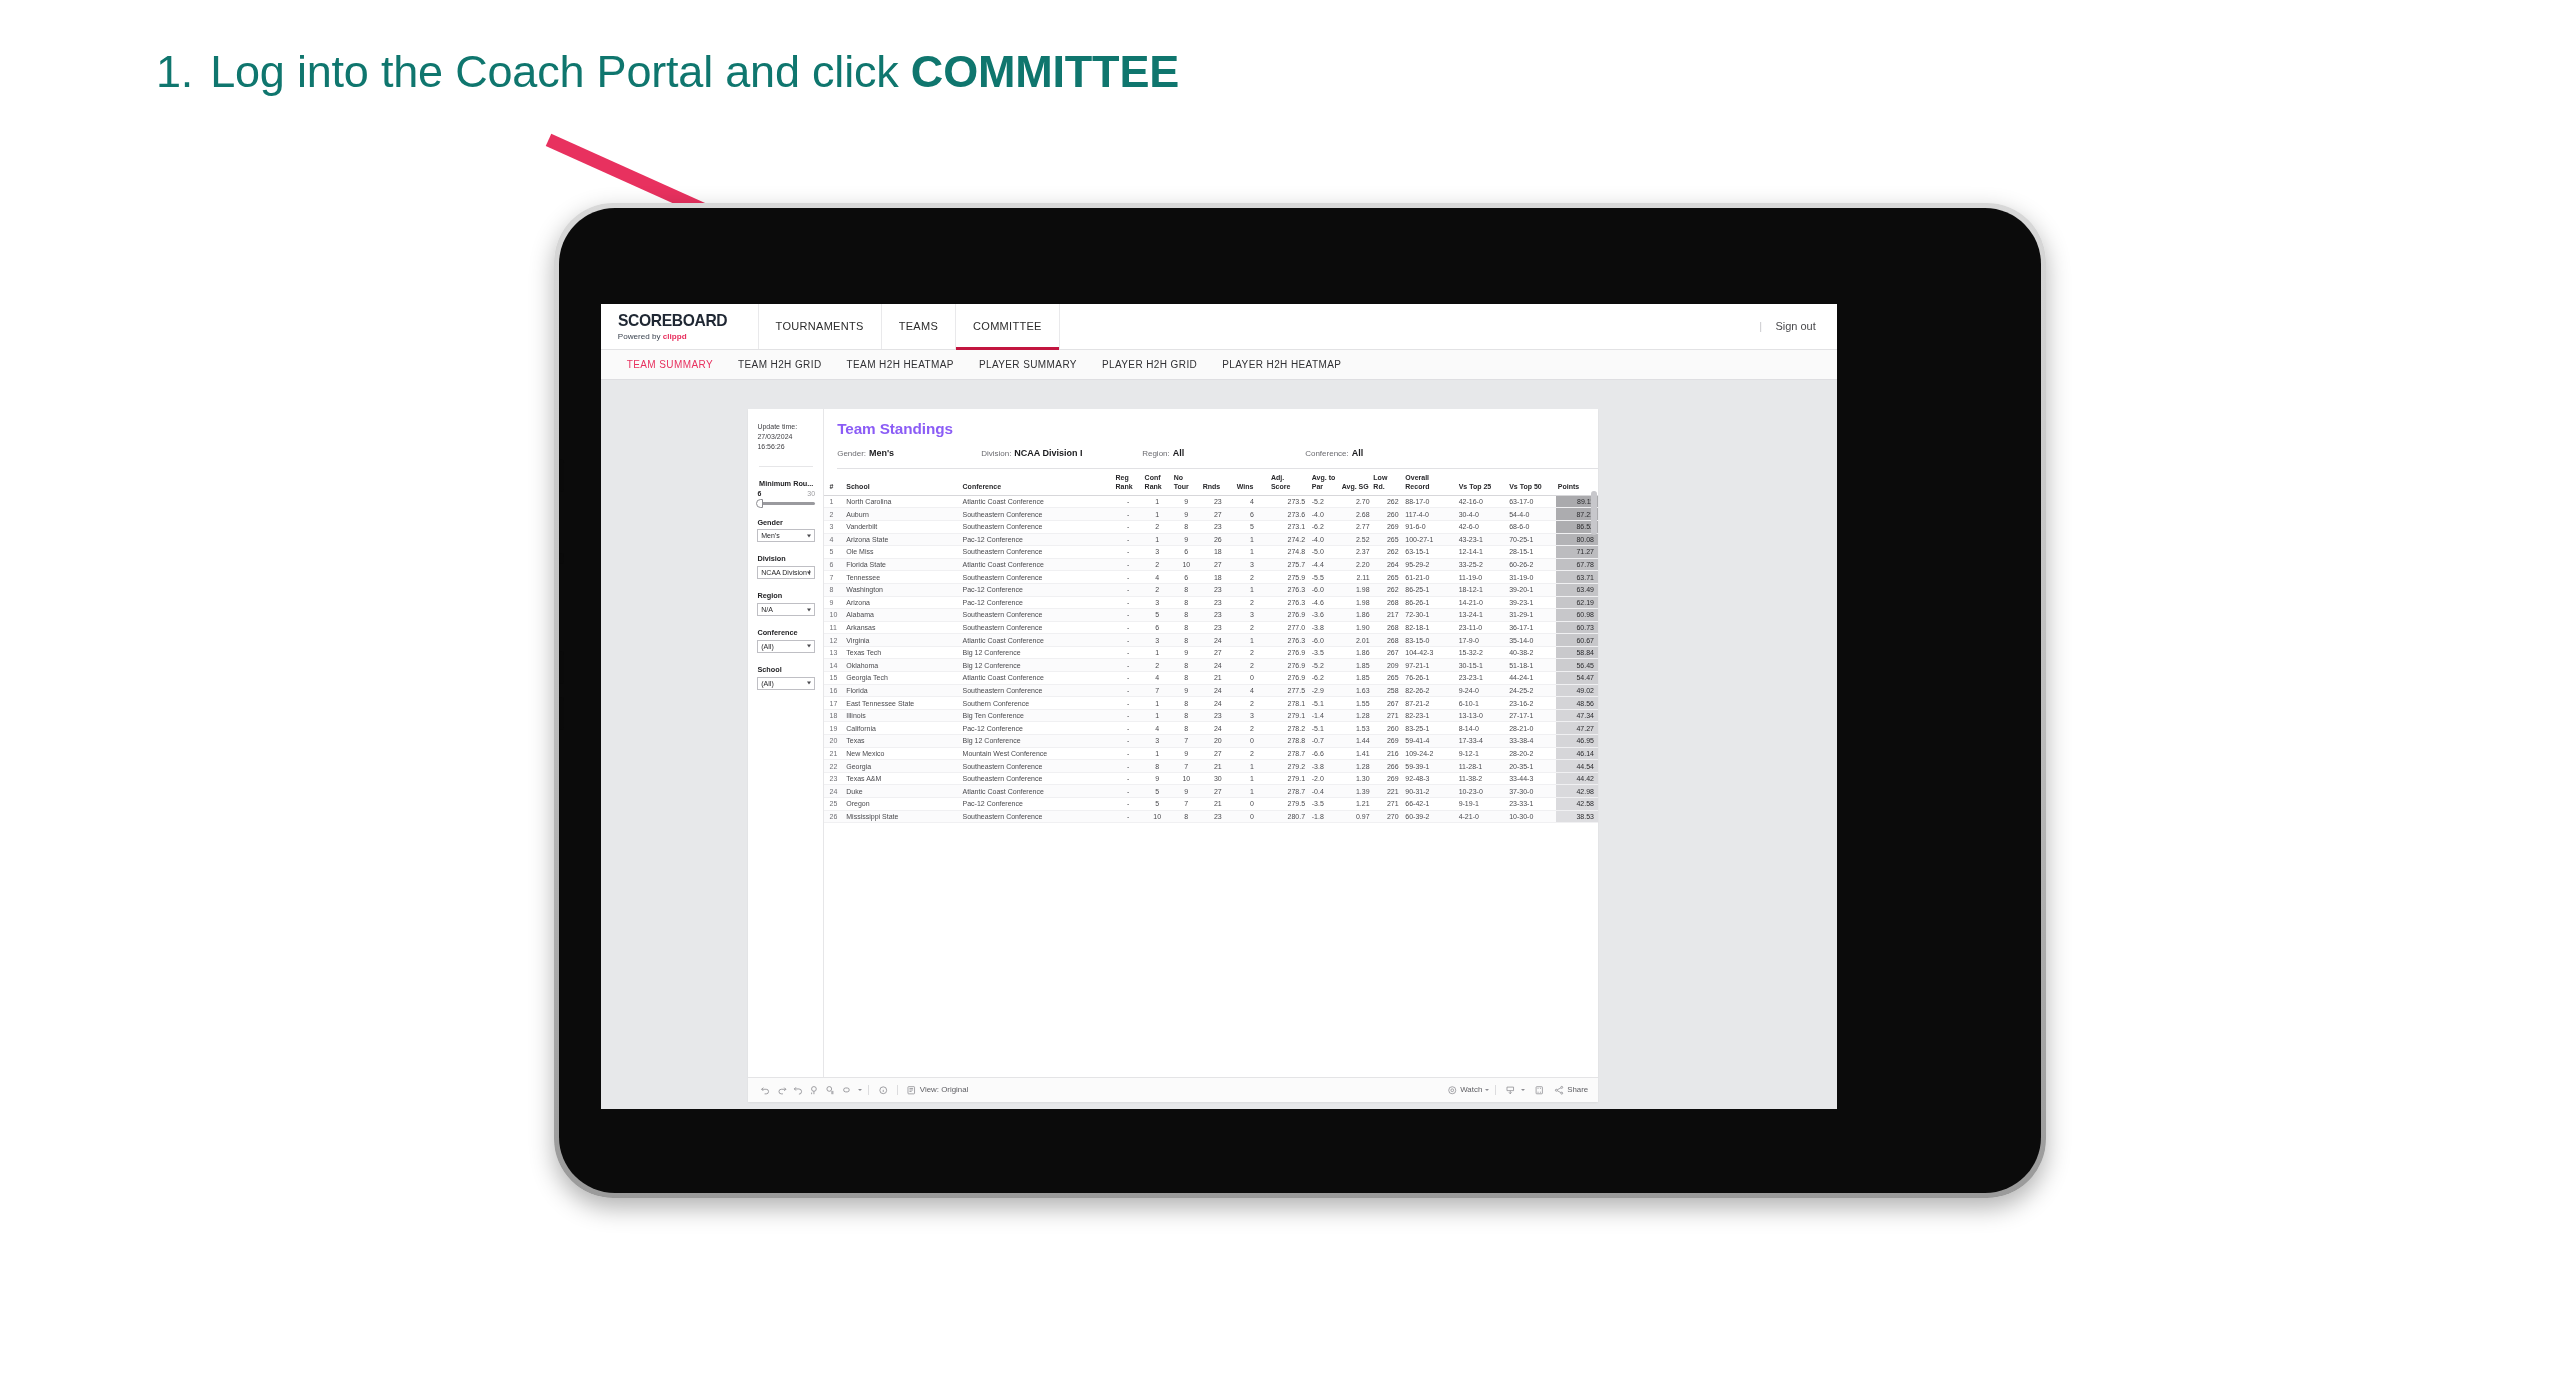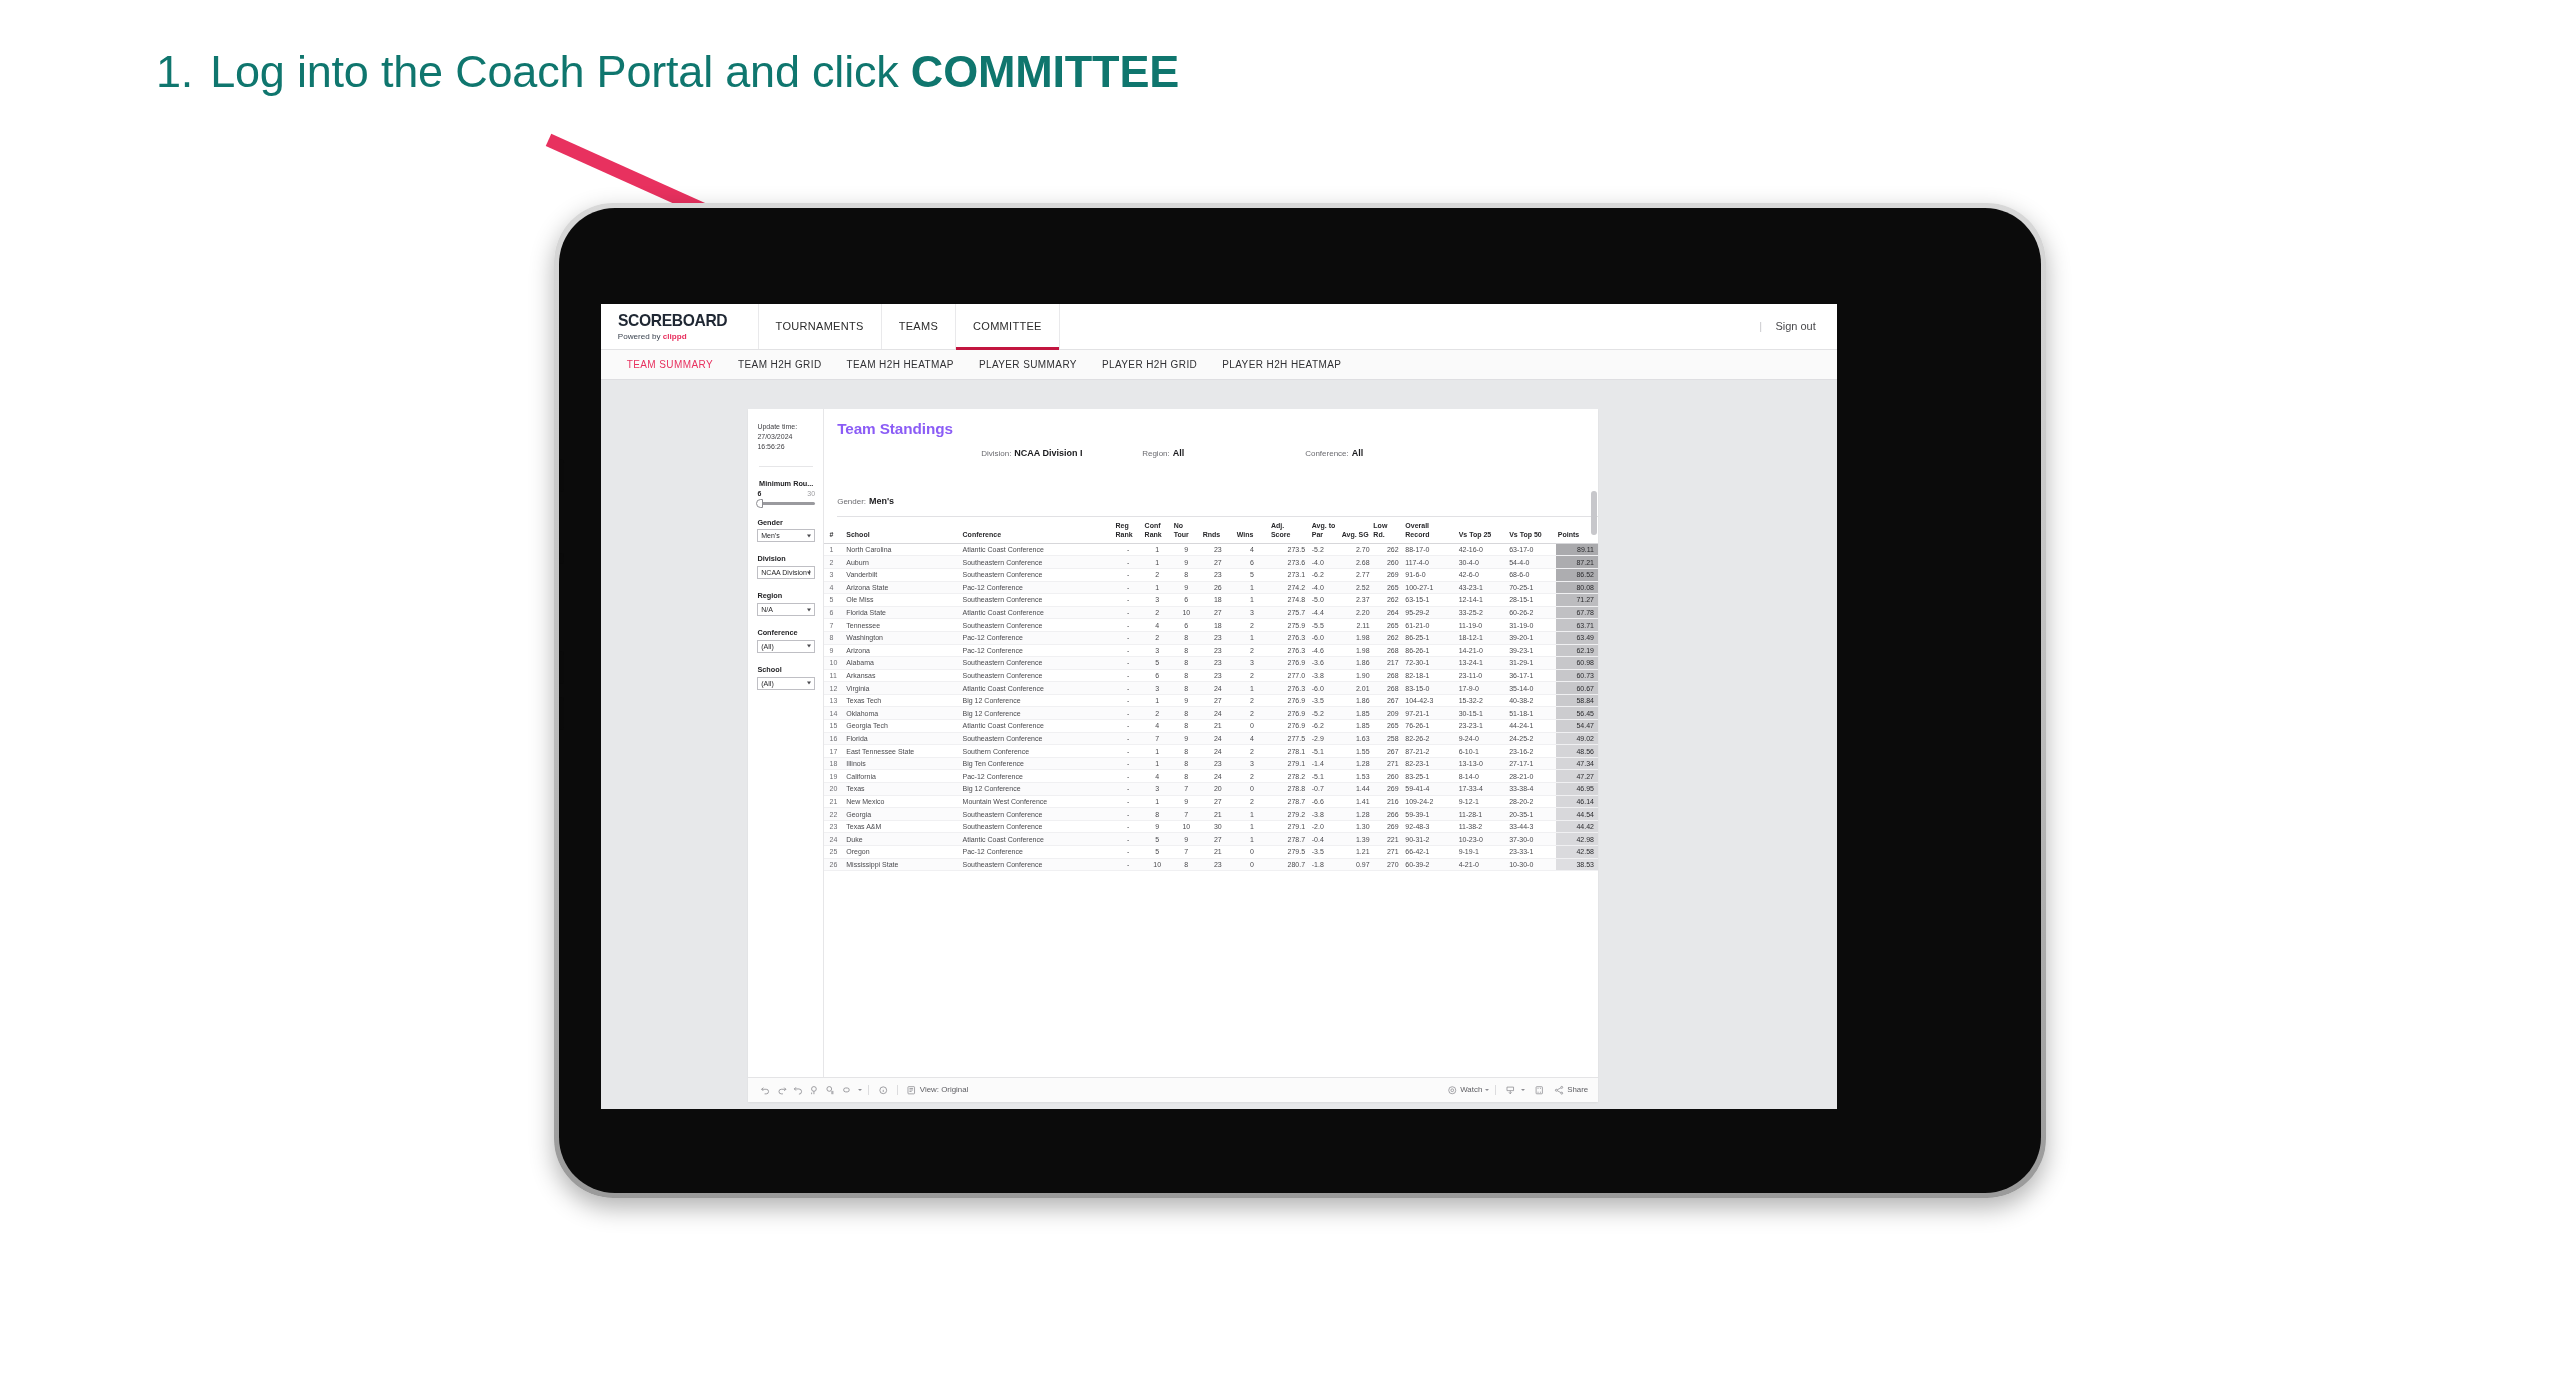--- a/index.html
+++ b/index.html
@@ -151,21 +151,21 @@
     flex: 1; border-left: 1px solid #e6e6e8; display: flex; flex-direction: column;
     overflow: hidden; position: relative;
   }
   .card-head { padding: 11.5px 0 0 13.4px; }
   .card-title {
     font-family: "Liberation Sans Narrow","Liberation Sans", sans-serif;
     font-size: 15.3px; font-weight: bold; color: #8b5cf6; letter-spacing: -0.1px;
   }
   .card-meta { display: flex; gap: 0; margin-top: 9.6px; font-size: 8px; }
   .card-meta .m { display: flex; gap: 2.9px; align-items: baseline; }
-  .card-meta .m:nth-child(1) { width: 144px; margin-top: 48px; }
+  .card-meta .m:nth-child(1) { width: 144px; }
   .card-meta .m:nth-child(2) { width: 161px; }
   .card-meta .m:nth-child(3) { width: 163px; }
   .card-meta .k { color: #6b6b70; }
   .card-meta .v { color: #1b1b1e; font-weight: bold; font-size: 9px; }
   .meta-sep { height: 1px; background: #e1e1e4; margin-top: 10.5px; }
 
   table.standings { width: 100%; border-collapse: collapse; table-layout: fixed; }
   table.standings th {
     font-size: 7px; font-weight: bold; color: #27272a;
     text-align: left; vertical-align: bottom;

